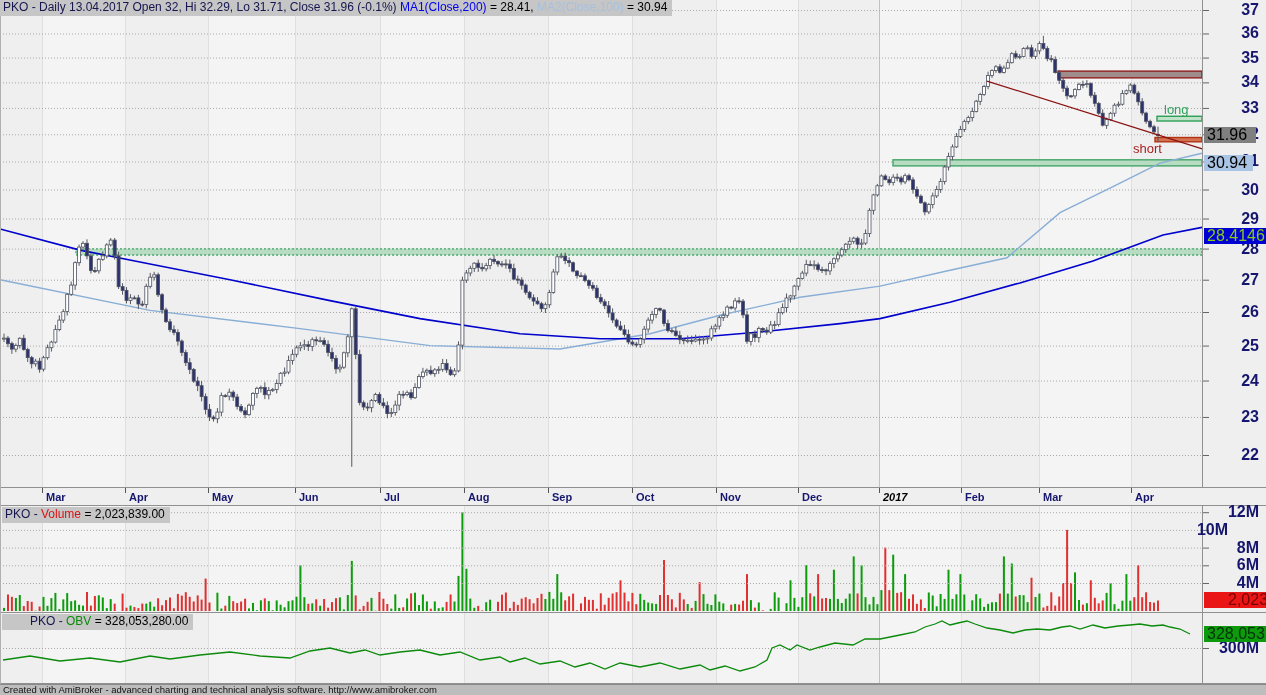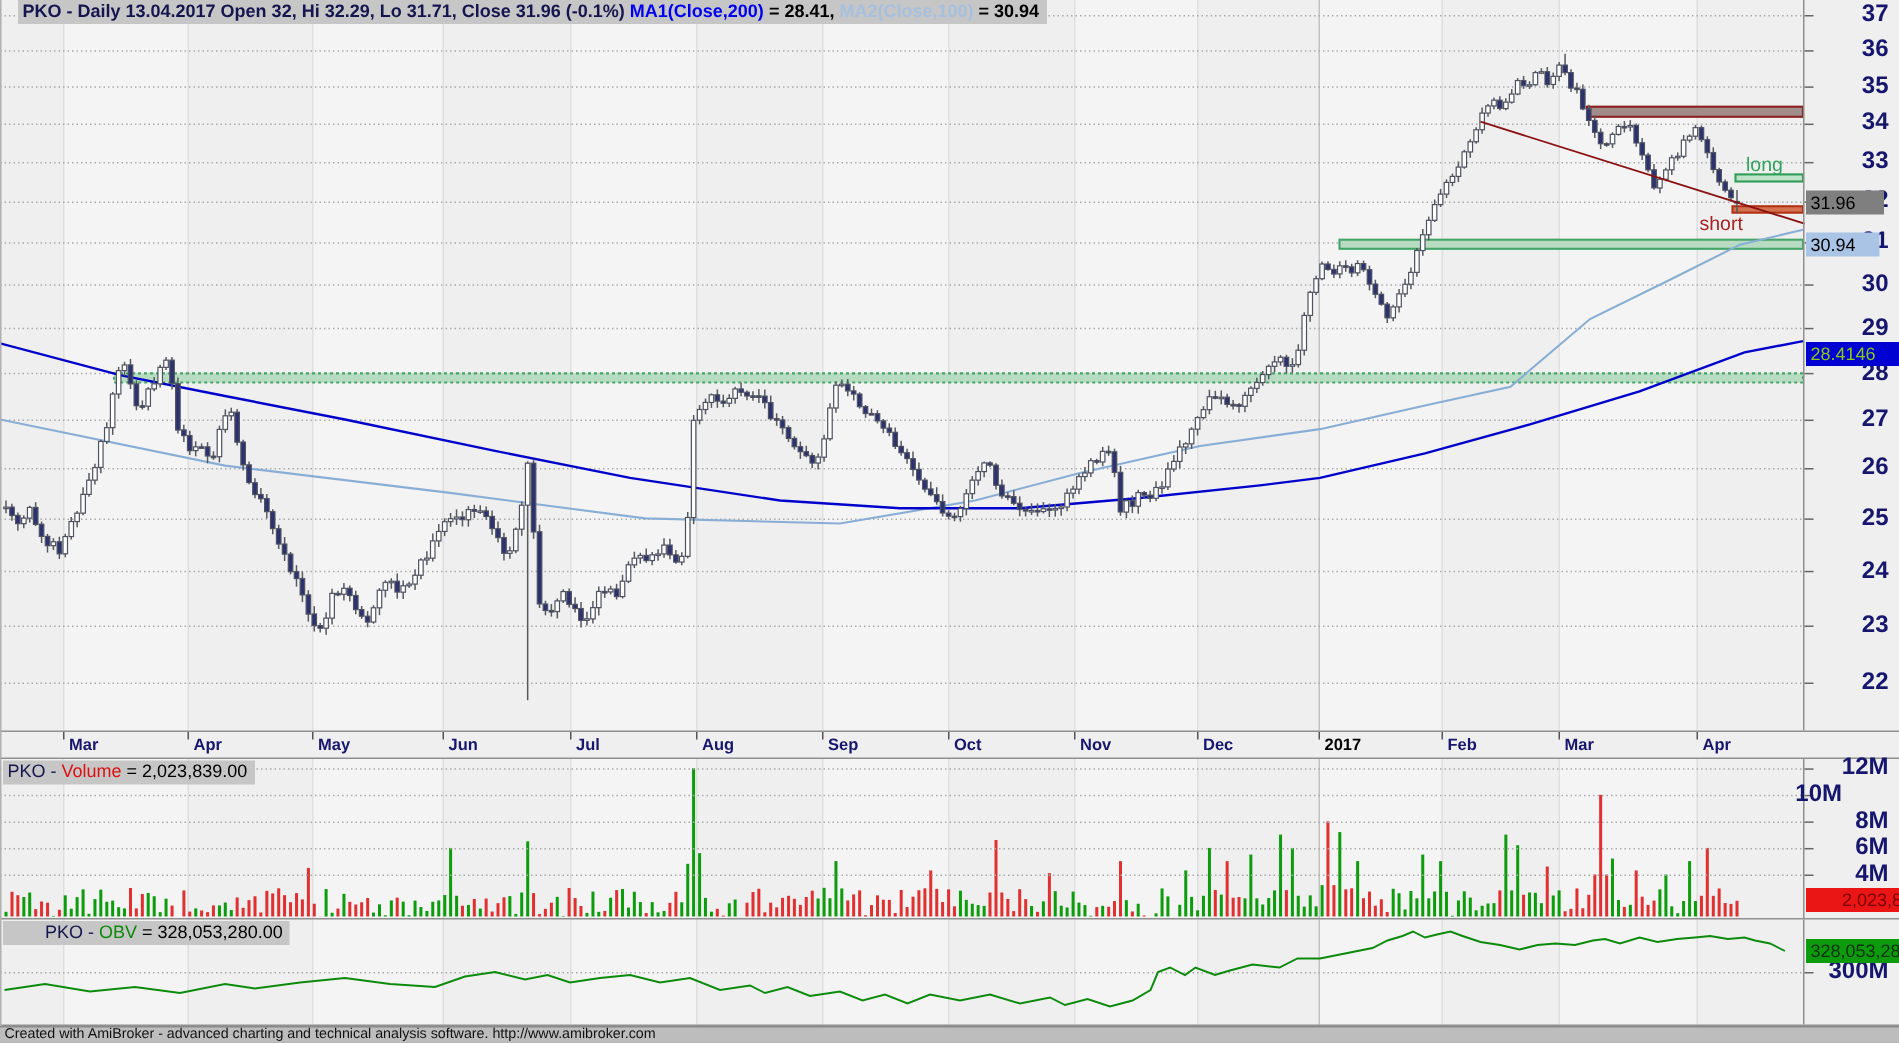--- a/index.html
+++ b/index.html
@@ -7,22 +7,22 @@
        font-family:"Liberation Sans",sans-serif;background:#efefef;}
   #chart-svg{position:absolute;left:0;top:0;}
   .chip{position:absolute;background:#c6c6c6;color:#15154f;font-size:12px;
         line-height:15px;padding:0 5px 1px 3px;white-space:nowrap;z-index:5;}
   .chip .ma1{color:#0000ee;} .chip .ma2{color:#a6c0de;} .chip .eq{color:#000;}
   .chip .vol-name{color:#dd1111;} .chip .obv-name{color:#0a8a0a;}
   .axis-label{position:absolute;color:#16166e;font-size:16px;font-weight:600;
               width:56px;text-align:right;padding-right:6px;height:16px;line-height:16px;z-index:4;}
   .month-label{position:absolute;top:489px;height:16px;line-height:16px;
                color:#16166e;font-size:11px;font-weight:600;z-index:4;}
-  .month-label.year{color:#000;font-weight:700;}
-  .tag{position:absolute;left:1204px;height:16px;line-height:16px;font-size:12px;
+  .month-label.year{color:#000;font-weight:700;font-style:italic;}
+  .tag{position:absolute;left:1204px;height:16px;line-height:16px;font-size:16px;
        padding:0 3px;white-space:nowrap;overflow:hidden;z-index:6;}
   .tag.arrow::before{content:"";position:absolute;left:-7px;top:0;
        border-top:8px solid transparent;border-bottom:8px solid transparent;
        border-right:7px solid currentColor;}
   .tag-close{background:#7f7f7f;color:#7f7f7f;width:46px;}
   .tag-close span,.tag-ma2 span{color:#000;}
   .tag-ma2{background:#a9c4e4;width:43px;color:#15154f;}
   .tag-ma1{background:#0000d2;color:#84cc16;width:56px;}
   .tag-vol{background:#ea1515;color:#ea1515;width:56px;}
   .tag-vol span{color:#7a0000;}
@@ -1075,21 +1075,21 @@
         <line x1="632.5" y1="488" x2="632.5" y2="493" stroke="#555"></line>
         <line x1="716.5" y1="488" x2="716.5" y2="493" stroke="#555"></line>
         <line x1="798.5" y1="488" x2="798.5" y2="493" stroke="#555"></line>
         <line x1="879.5" y1="488" x2="879.5" y2="493" stroke="#555"></line>
         <line x1="961.5" y1="488" x2="961.5" y2="493" stroke="#555"></line>
         <line x1="1039.5" y1="488" x2="1039.5" y2="493" stroke="#555"></line>
         <line x1="1131.5" y1="488" x2="1131.5" y2="493" stroke="#555"></line>
       </g>
     </svg>
 
-  <div class="chip" style="left:12px;top:0;font-weight:bold;">
+  <div class="chip" style="left:0;top:0;">
     <span>PKO - Daily 13.04.2017 Open 32, Hi 32.29, Lo 31.71, Close 31.96 (-0.1%) </span><span class="ma1">MA1(Close,200)</span><span class="eq"> = 28.41, </span><span class="ma2">MA2(Close,100)</span><span class="eq"> = 30.94</span>
   </div>
 
   <div class="chip" style="left:2px;top:507px;">
     <span>PKO - </span><span class="vol-name">Volume</span><span class="eq"> = 2,023,839.00</span>
   </div>
 
   <div class="chip" style="left:2px;top:614px;padding-left:28px;">
     <span>PKO - </span><span class="obv-name">OBV</span><span class="eq"> = 328,053,280.00</span>
   </div>

